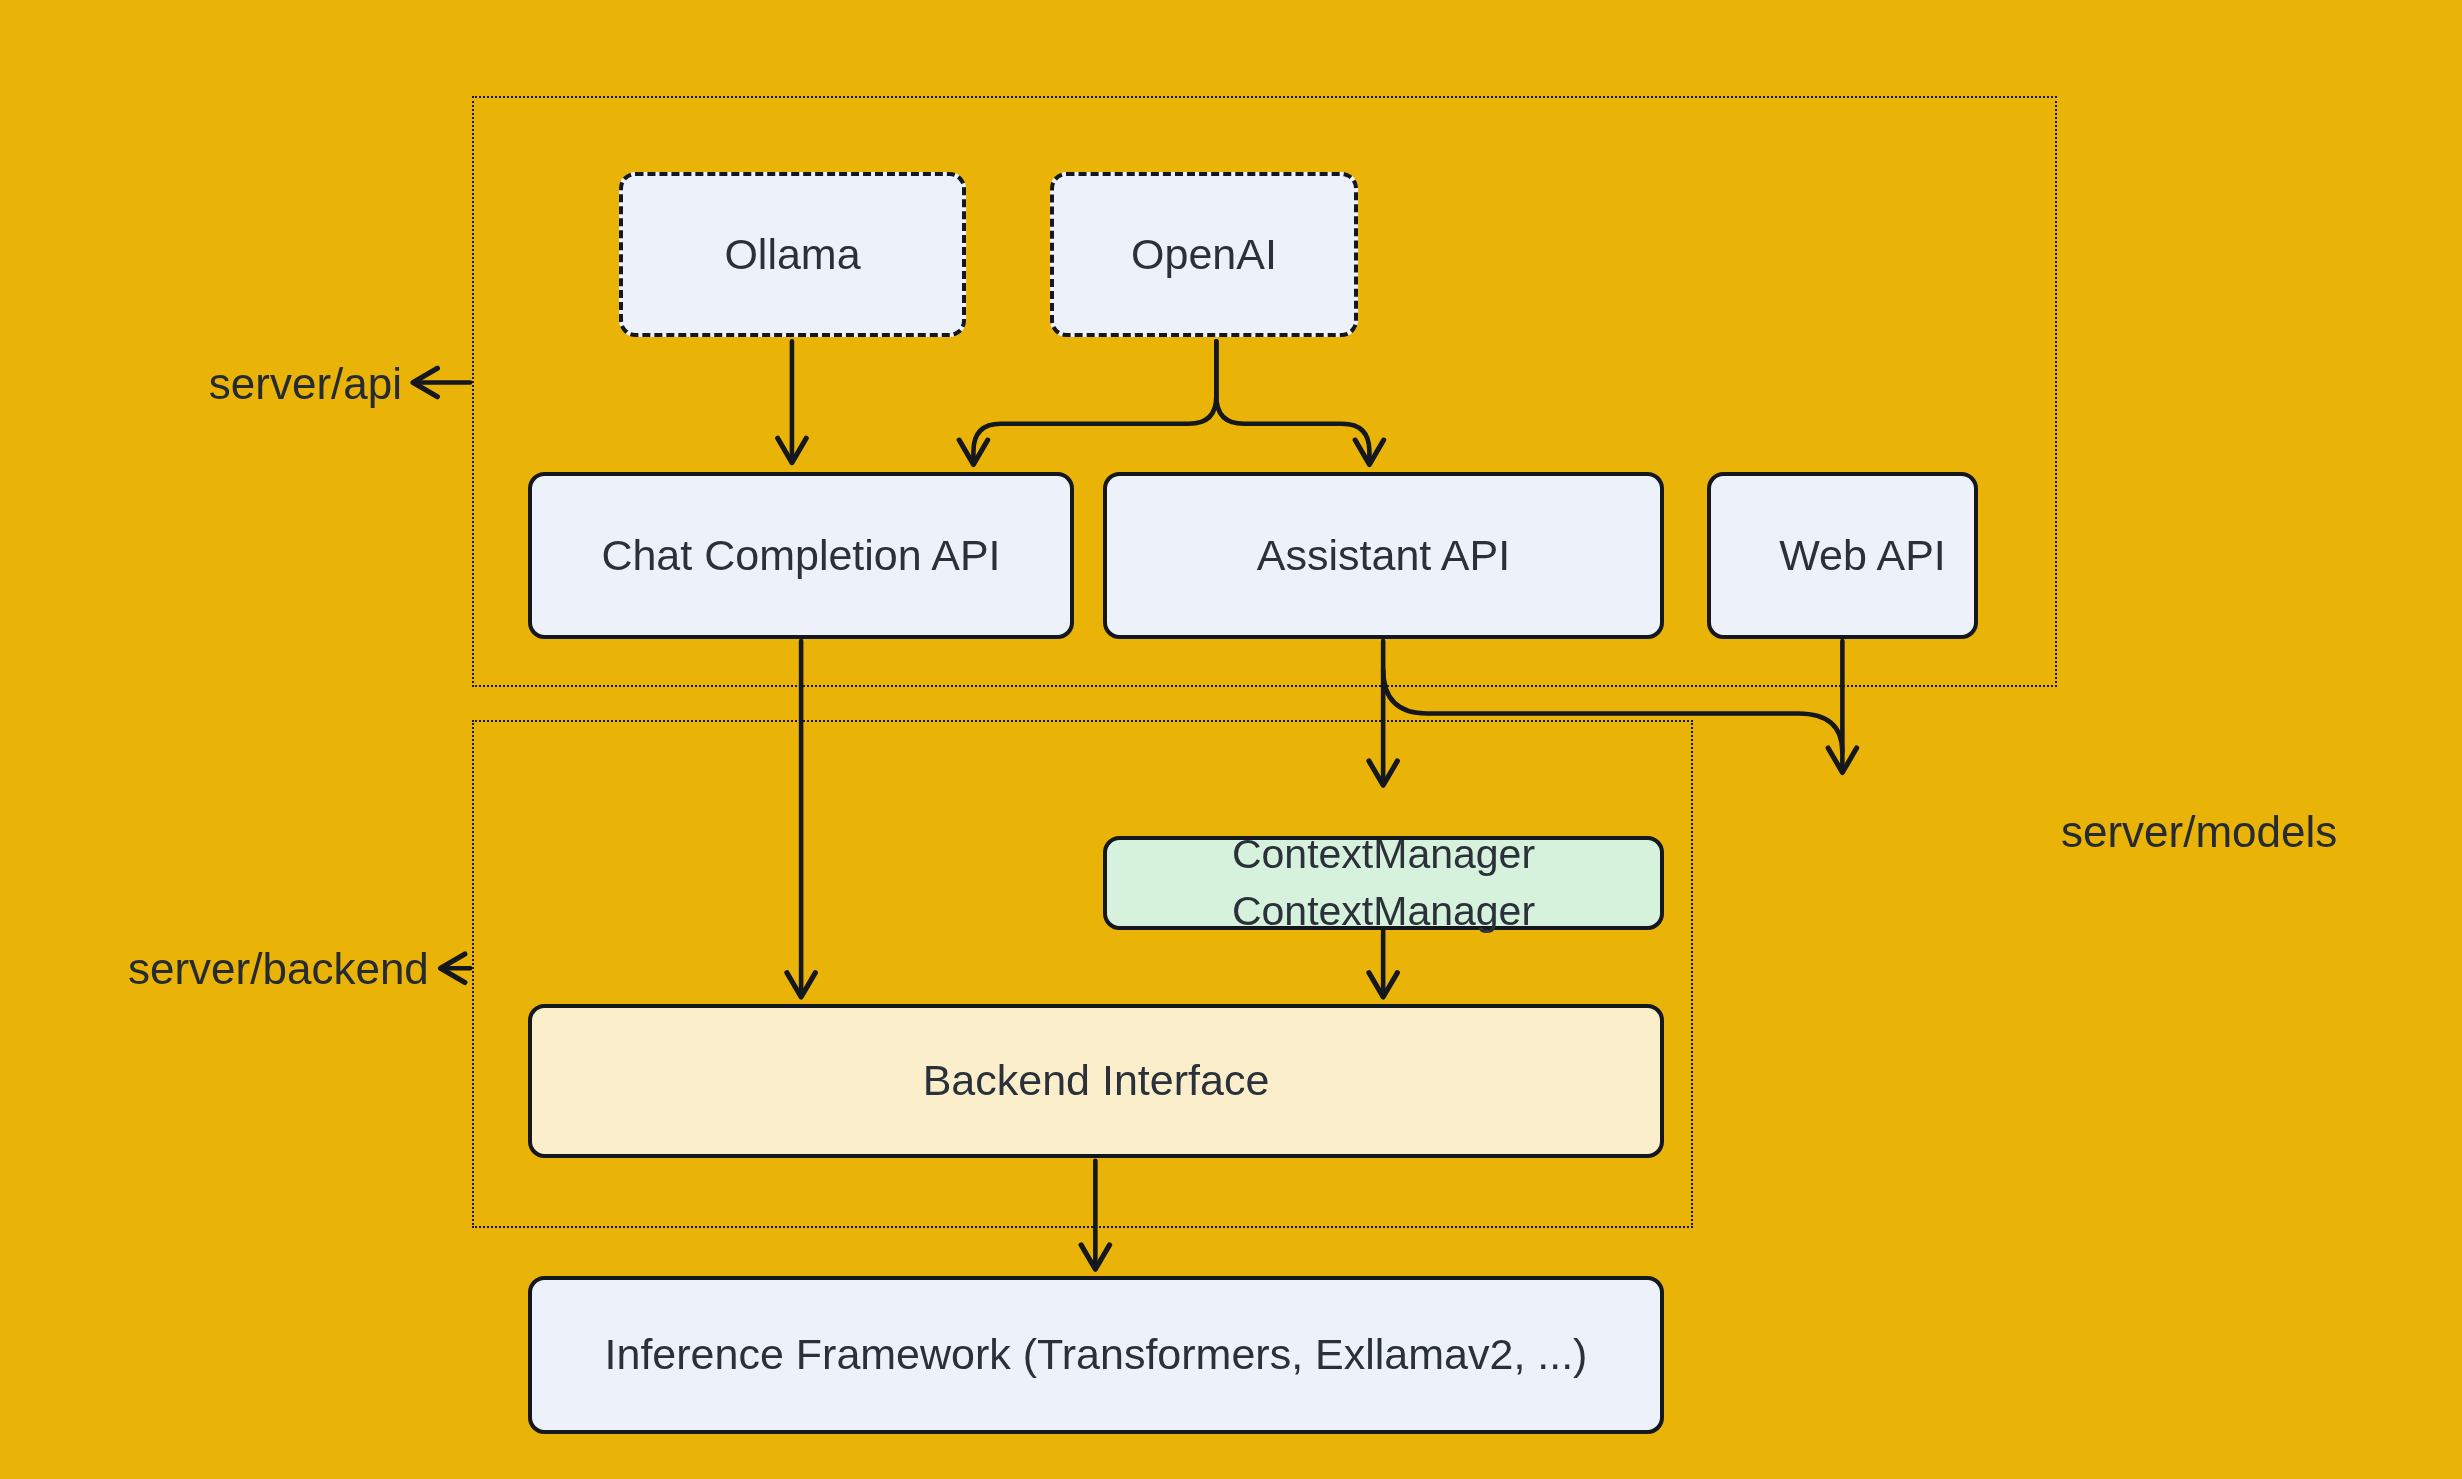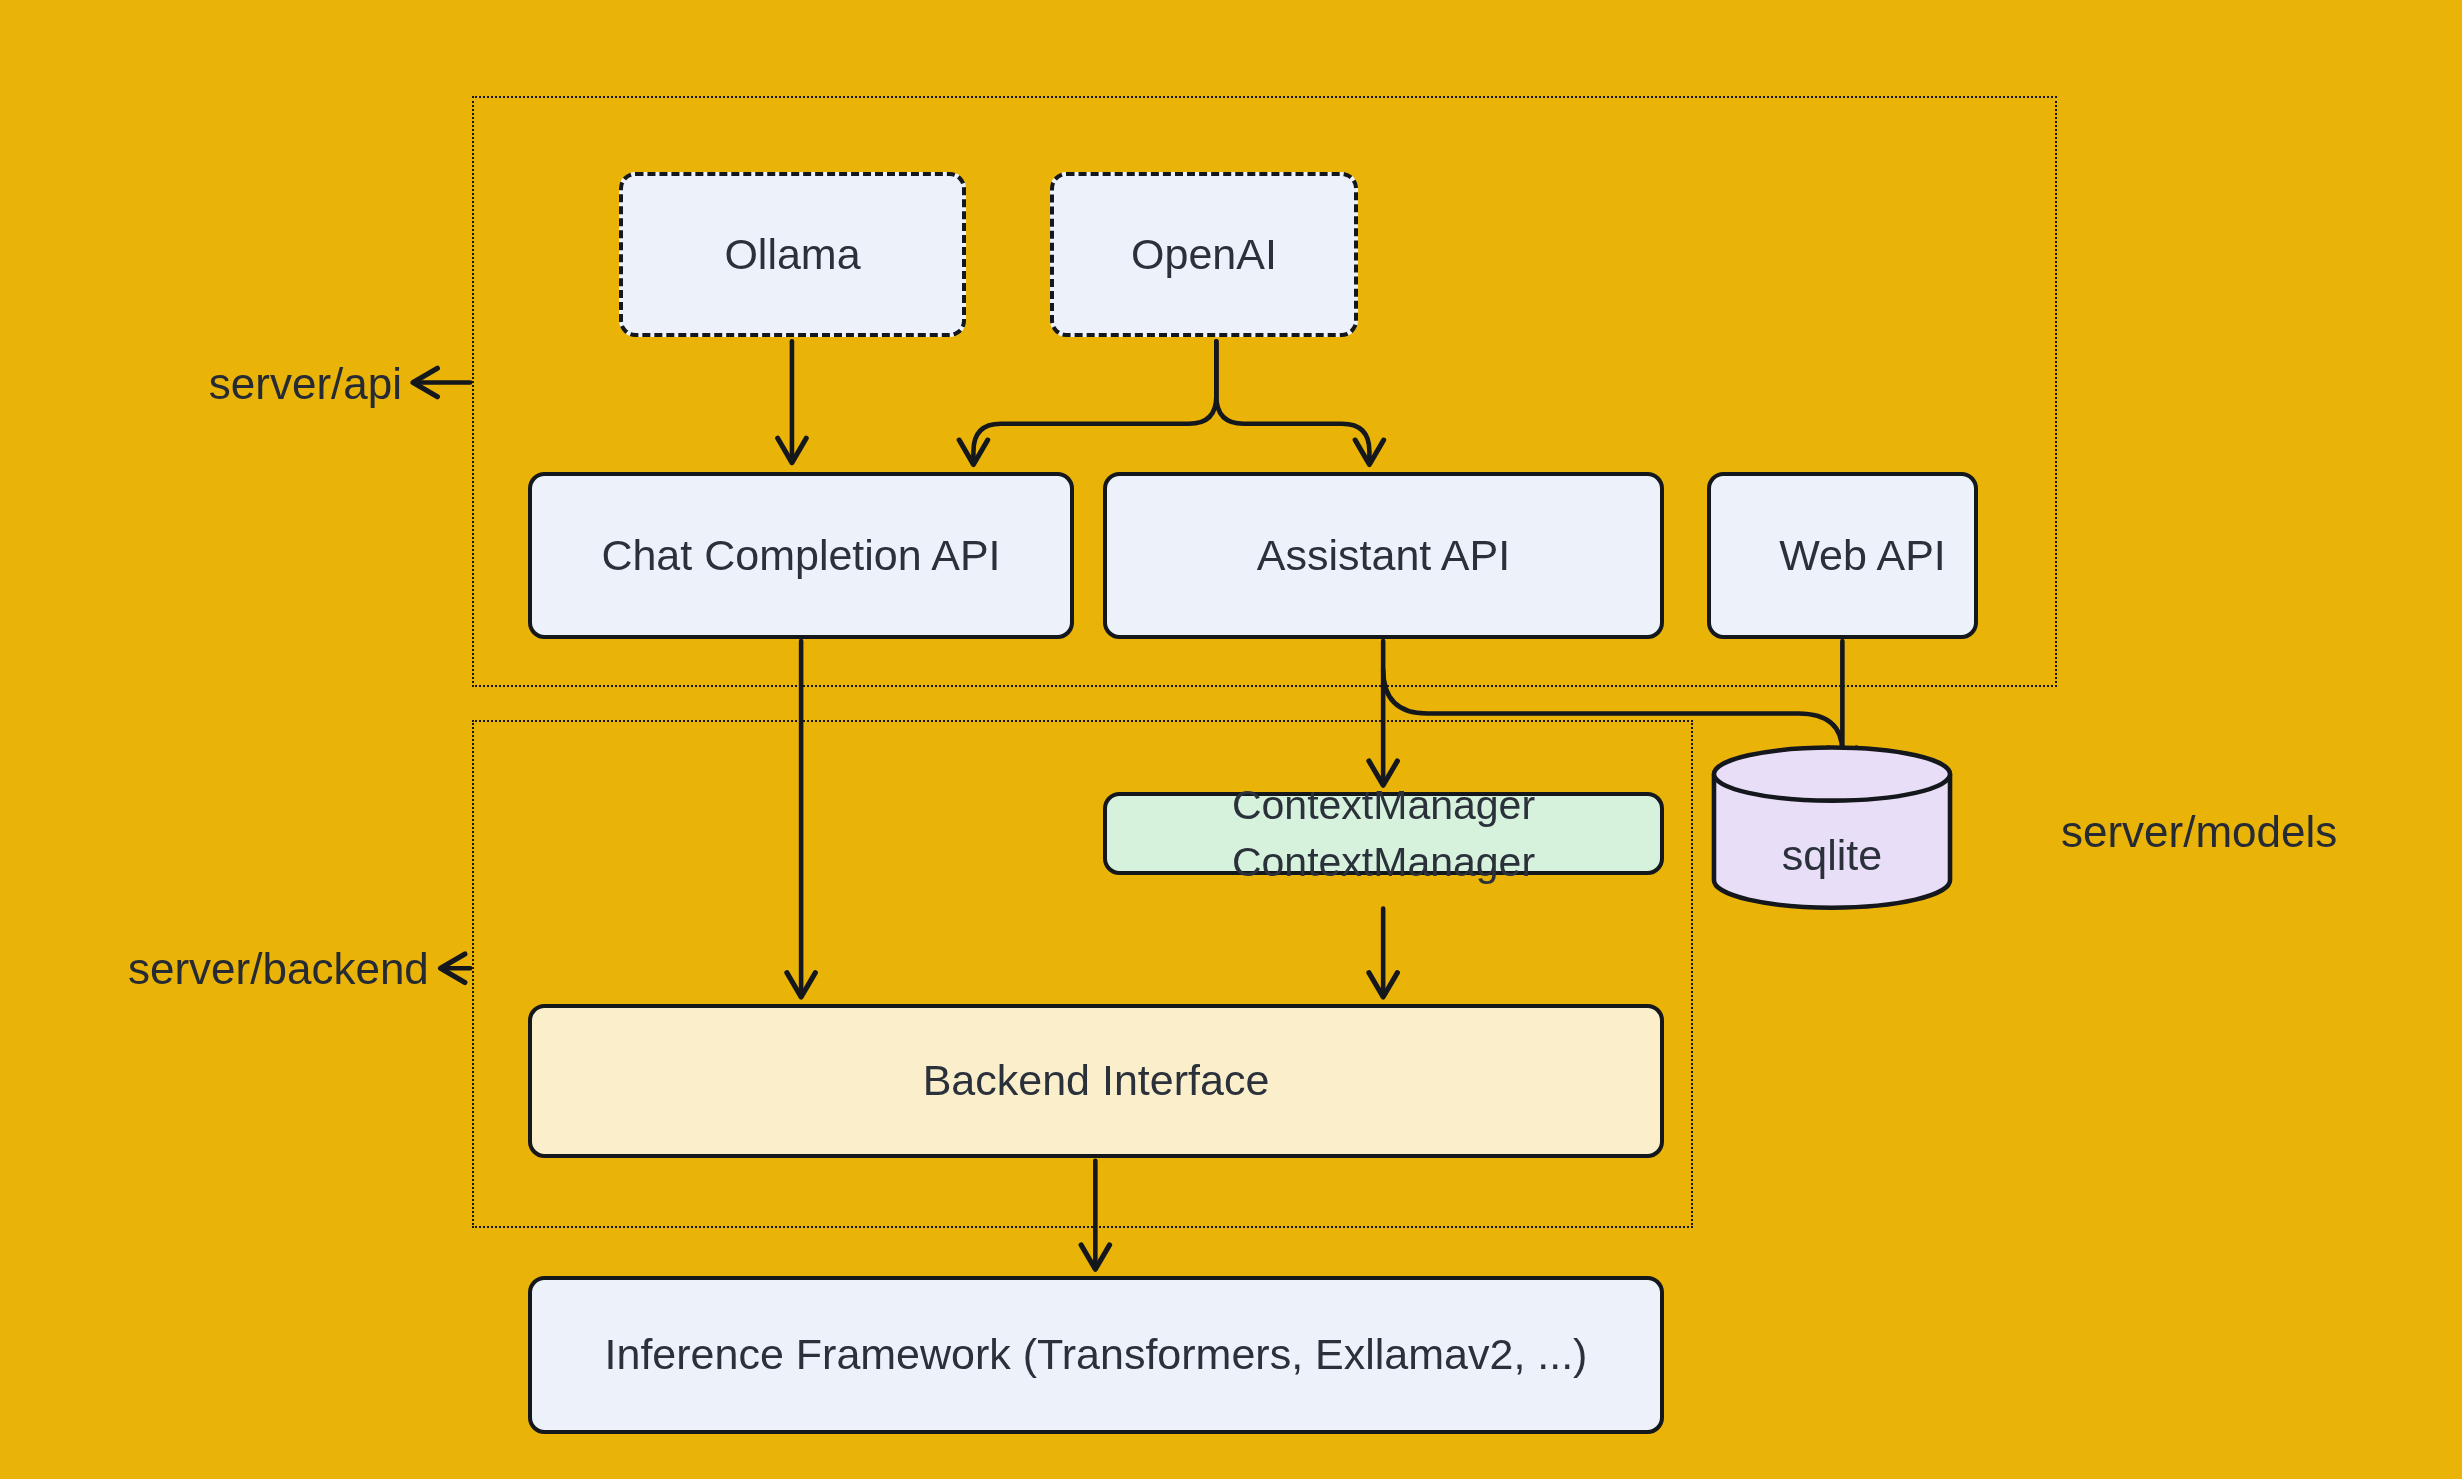--- a/index.html
+++ b/index.html
@@ -41,21 +41,21 @@
   .fill-blue   { background: #edf2fa; }
   .fill-green  { background: #d7f2dc; }
   .fill-yellow { background: #faeecb; }
   .dashed { border-style: dashed; }
 
   #node-ollama    { left: 619px;  top: 172px;  width: 347px;  height: 165px; }
   #node-openai    { left: 1050px; top: 172px;  width: 308px;  height: 165px; }
   #node-chat-api  { left: 528px;  top: 472px;  width: 546px;  height: 167px; }
   #node-assistant-api { left: 1103px; top: 472px; width: 561px; height: 167px; }
   #node-web-api   { left: 1707px; top: 472px;  width: 271px;  height: 167px; padding-left: 40px; }
-  #node-context-manager { left: 1103px; top: 792px; width: 561px; height: 83px; font-size: 41px; line-height: 1.38; }
+  #node-context-manager { left: 1103px; top: 836px; width: 561px; height: 94px; font-size: 41px; line-height: 1.38; }
   #node-backend-interface { left: 528px; top: 1004px; width: 1136px; height: 154px; }
   #node-inference { left: 528px; top: 1276px; width: 1136px; height: 158px; justify-content: center; }
 
   #node-sqlite {
     position: absolute;
     left: 1709px; top: 743px; width: 246px; height: 172px;
   }
   #node-sqlite .cyl-label {
     position: absolute;
     left: 0; right: 0; top: 66px; height: 92px;
@@ -142,27 +142,20 @@
 
   <div class="node fill-blue" id="node-web-api">
     <span>Web API</span>
   </div>
 
   <div class="node fill-green" id="node-context-manager">
     <span>ContextManager</span>
     <span>ContextManager</span>
   </div>
 
-  <div id="node-sqlite">
-    <svg width="246" height="172" viewBox="0 0 268 188">
-      <path d="M5,34 L5,150 A129,30 0 0 0 263,150 L263,34" fill="#e8def8" stroke="#14171c" stroke-width="5"></path>
-      <ellipse cx="134" cy="34" rx="129" ry="29" fill="#e8def8" stroke="#14171c" stroke-width="5"></ellipse>
-    </svg>
-    <div class="cyl-label">sqlite</div>
-  </div>
 
   <div class="node fill-yellow" id="node-backend-interface">
     <span>Backend Interface</span>
   </div>
 
   <div class="node fill-blue" id="node-inference">
     <span>Inference Framework (Transformers, Exllamav2, ...)</span>
   </div>
 
   <div class="outside-label" id="label-server-api">server/api</div>

